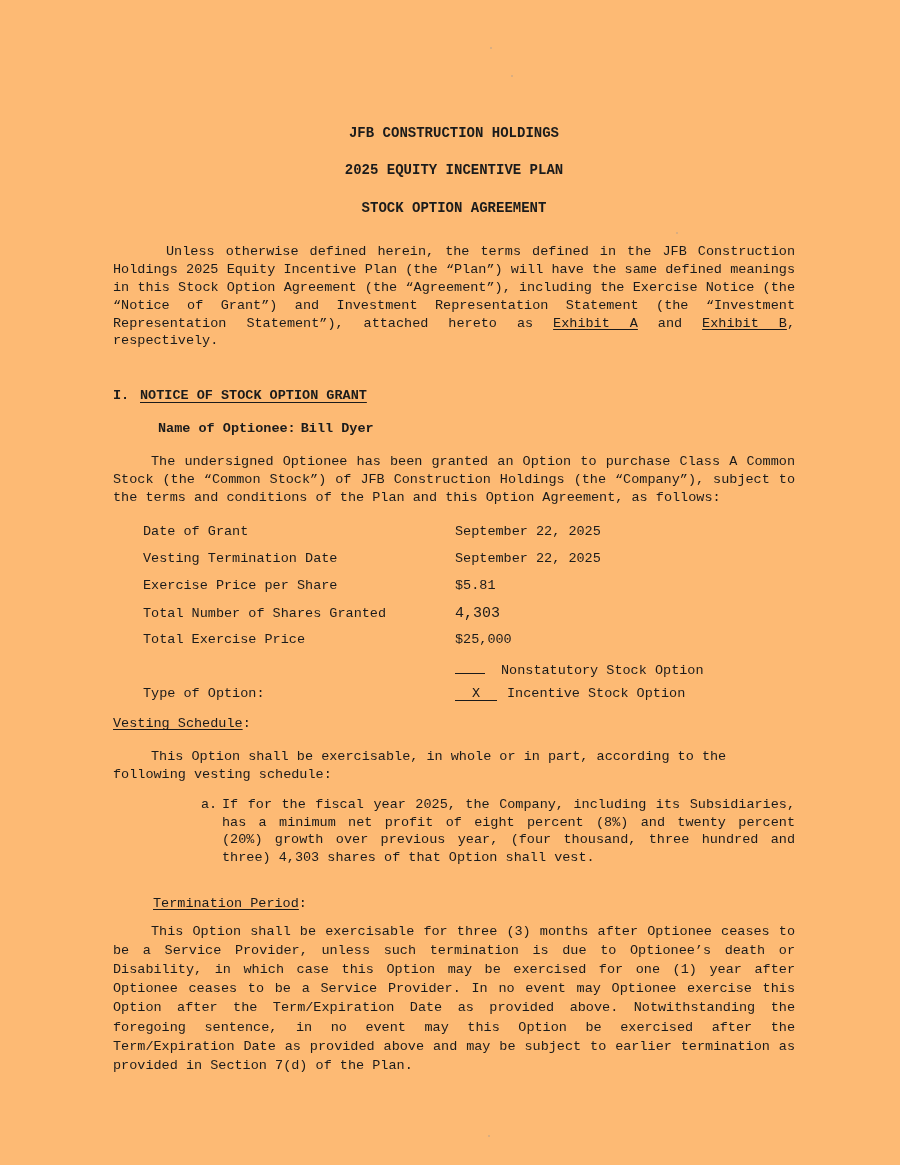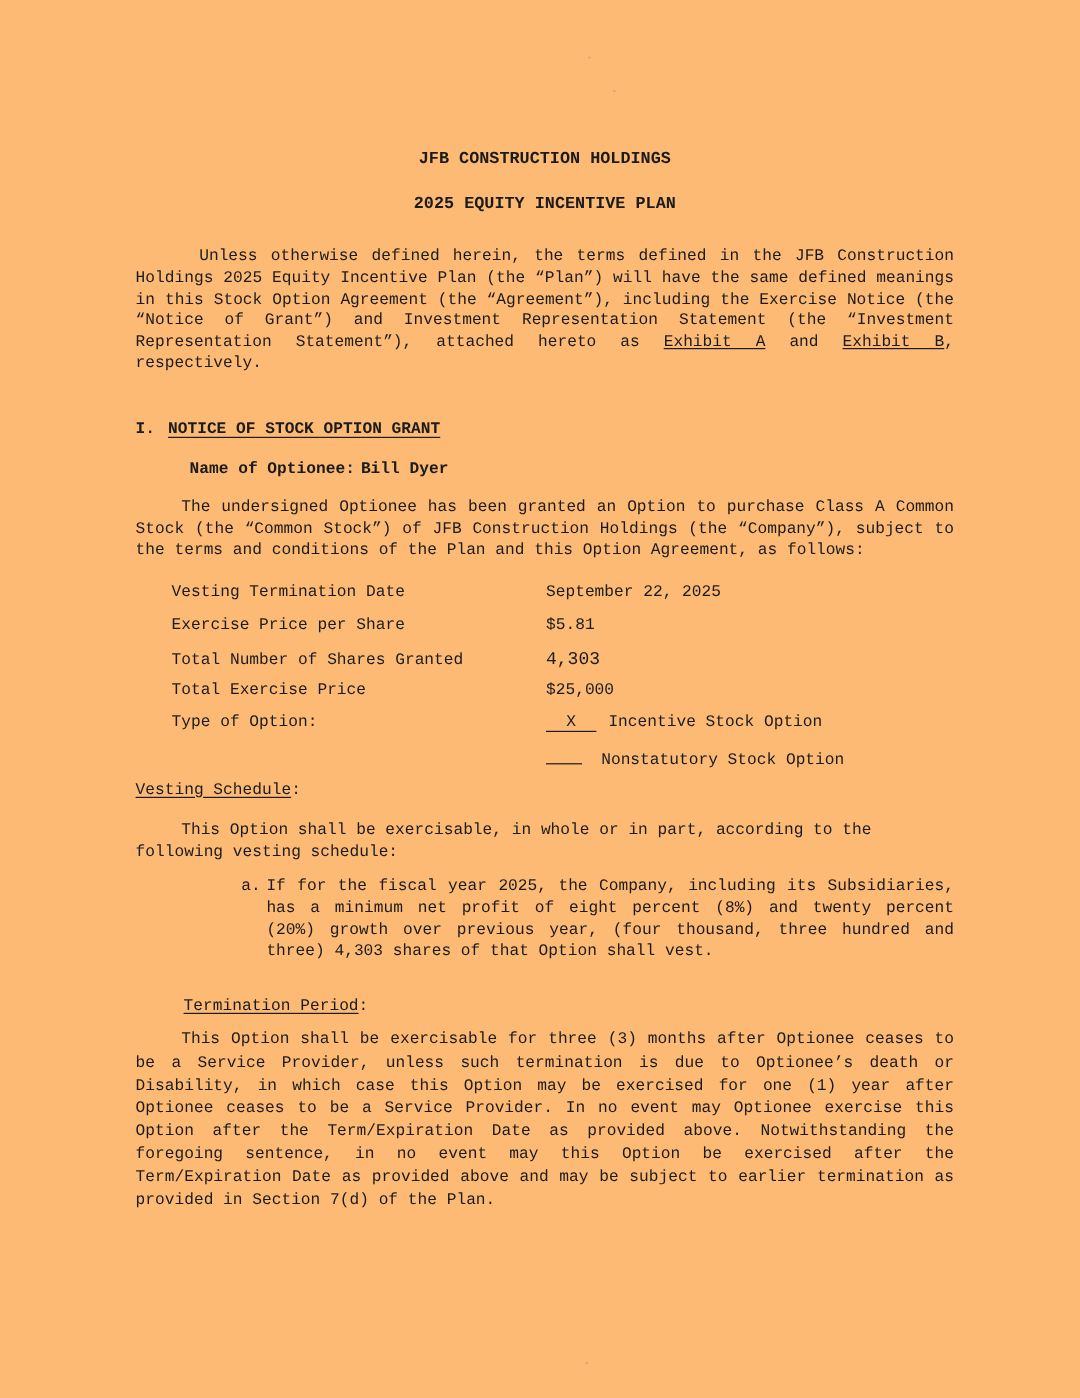--- a/index.html
+++ b/index.html
@@ -85,53 +85,57 @@
   <span class="speck s1"></span>
   <span class="speck s2"></span>
   <span class="speck s3"></span>
   <span class="speck s4"></span>
 
   <div class="content">
 
     <div class="titles">
       <div class="title">JFB CONSTRUCTION HOLDINGS</div>
       <div class="title">2025 EQUITY INCENTIVE PLAN</div>
+      <div class="title">STOCK OPTION AGREEMENT</div>
     </div>
 
 
     <p class="p2 justify"><span>Unless otherwise defined herein, the terms defined in the JFB Construction Holdings 2025 Equity Incentive Plan (the “Plan”) will have the same defined meanings in this Stock Option Agreement (the “Agreement”), including the Exercise Notice (the “Notice of Grant”) and Investment Representation Statement (the “Investment Representation Statement”), attached hereto as </span><span class="u">Exhibit A</span><span> and </span><span class="u">Exhibit B</span><span>, respectively.</span></p>
 
     <div class="sec-head">
       <span class="sec-num">I.</span><span class="sec-title">NOTICE OF STOCK OPTION GRANT</span>
     </div>
 
     <p class="optionee">
       <span class="lbl">Name of Optionee:</span><span>Bill Dyer</span>
     </p>
 
     <p class="p3 justify">The undersigned Optionee has been granted an Option to purchase Class A Common Stock (the “Common Stock”) of JFB Construction Holdings (the “Company”), subject to the terms and conditions of the Plan and this Option Agreement, as follows:</p>
 
     <div class="grant-table">
       <div class="grow">
+        <span class="glabel">Date of Grant</span><span class="gvalue">September 22, 2025</span>
+      </div>
+      <div class="grow">
         <span class="glabel">Vesting Termination Date</span><span class="gvalue">September 22, 2025</span>
       </div>
       <div class="grow">
         <span class="glabel">Exercise Price per Share</span><span class="gvalue">$5.81</span>
       </div>
       <div class="grow">
         <span class="glabel">Total Number of Shares Granted</span><span class="gvalue large">4,303</span>
       </div>
       <div class="grow">
         <span class="glabel">Total Exercise Price</span><span class="gvalue">$25,000</span>
       </div>
       <div class="grow">
-        <span class="glabel">Type of Option:</span><span class="mark mark1">X</span><span class="gname">Incentive Stock Option</span>
+        <span class="glabel"></span><span class="mark mark2"></span><span class="gname">Nonstatutory Stock Option</span>
       </div>
       <div class="grow">
-        <span class="glabel"></span><span class="mark mark2"></span><span class="gname">Nonstatutory Stock Option</span>
+        <span class="glabel">Type of Option:</span><span class="mark mark1">X</span><span class="gname">Incentive Stock Option</span>
       </div>
     </div>
 
     <div class="vest-head">
       <span class="u">Vesting Schedule</span><span>:</span>
     </div>
 
     <p class="vest-intro">This Option shall be exercisable, in whole or in part, according to the following vesting schedule:</p>
 
     <div class="list-item">

